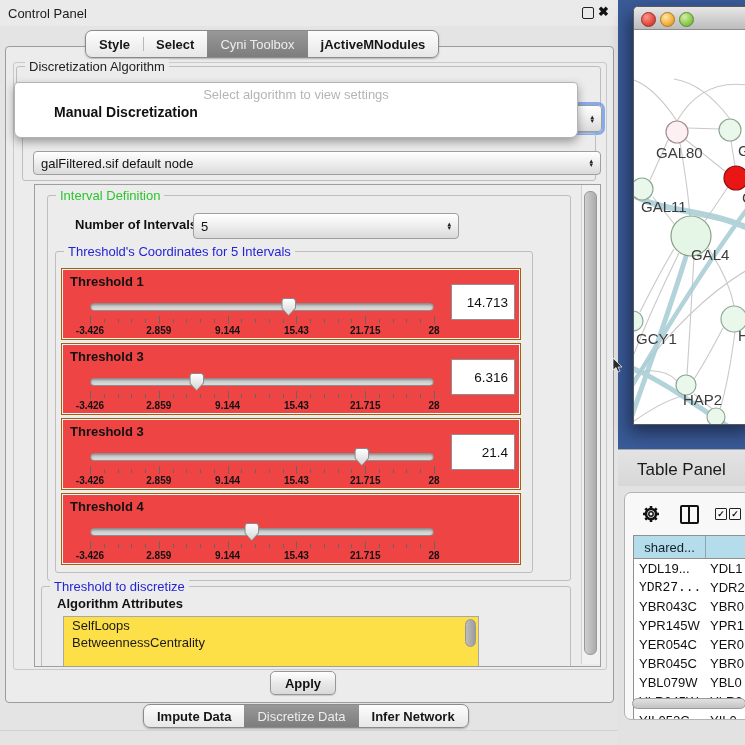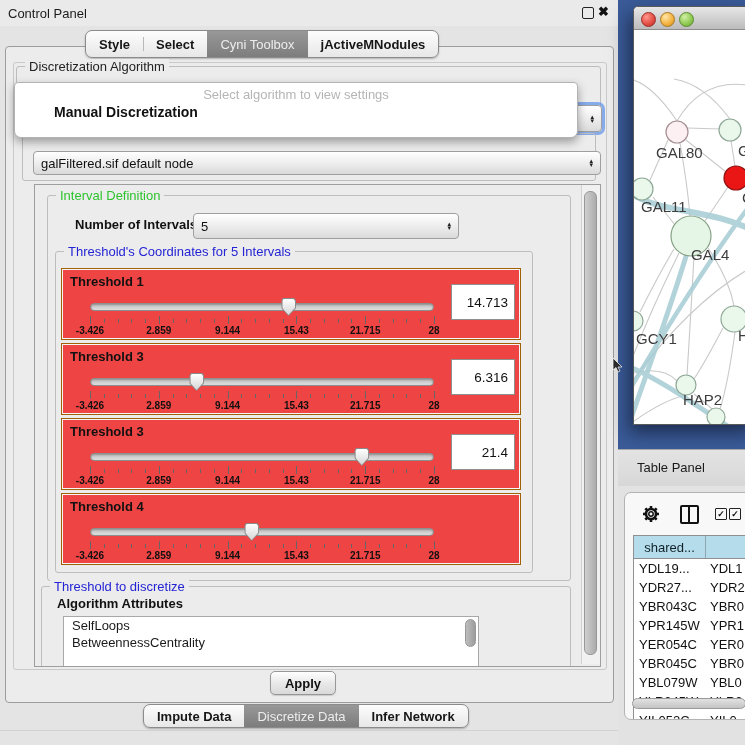--- a/index.html
+++ b/index.html
@@ -63,41 +63,41 @@
   .thumb .i{position:absolute;inset:1px;background:linear-gradient(#fefefe,#d6d6d6);clip-path:polygon(12% 0,88% 0,100% 12%,100% 55%,50% 100%,0 55%,0 12%);}
   .ticks{position:absolute;left:28px;top:47px;width:344px;height:9px;}
   .tick{position:absolute;top:3px;width:1px;height:4px;background:#666;}
   .tick.major{top:0;height:8px;}
   .ticklabels{position:absolute;left:28px;top:56px;width:344px;height:12px;text-align:center;}
   .ticklabel{position:absolute;transform:translateX(-50%);font-size:10px;font-weight:700;color:#111;white-space:nowrap;}
   .valbox{position:absolute;right:5px;top:15px;width:56px;height:34px;background:#fff;border:1px solid #8f8f8f;
           display:flex;align-items:center;justify-content:flex-end;padding-right:6px;font-size:13.5px;color:#111;}
 
   
-  #attr-list{position:absolute;background:#ffffff;border:1px solid #a8a8a8;overflow:hidden;}
+  #attr-list{position:absolute;background:#fde047;border:1px solid #a8a8a8;overflow:hidden;}
   .attr-item{font-size:13px;color:#1a1a1a;padding-left:8px;line-height:17px;white-space:nowrap;}
 
   
   .macbtn{position:absolute;display:flex;align-items:center;justify-content:center;
           background:linear-gradient(#ffffff,#e9e9e9 50%,#d9d9d9);border:1px solid #979797;border-radius:5px;
           font-size:13px;font-weight:700;color:#111;box-shadow:0 1px 1px rgba(0,0,0,.15);}
 
   
   #desktop{left:618px;top:0;width:127px;height:449px;background:#3a5b99;}
   #netwin{left:633px;top:6px;width:120px;height:417px;background:#fff;border:1px solid #5a5a5a;border-radius:5px 5px 0 0;
           box-shadow:-4px 8px 18px rgba(0,0,10,.5);overflow:hidden;}
   #netwin .wtitle{position:absolute;left:0;top:0;right:0;height:22px;background:linear-gradient(#e7e7e7,#bcbcbc);border-bottom:1px solid #8d8d8d;}
   .light{position:absolute;top:5px;width:13px;height:13px;border-radius:50%;}
   .light.red{background:radial-gradient(circle at 35% 30%,#ff978d,#e14b41 60%,#b93028);border:1px solid #9c2b24;}
   .light.yellow{background:radial-gradient(circle at 35% 30%,#ffe6a8,#f2b03c 60%,#cf8f26);border:1px solid #a9791f;}
   .light.green{background:radial-gradient(circle at 35% 30%,#d2f0a6,#8cc74f 60%,#68a437);border:1px solid #5a8c2f;}
 
   #tablepanel-bar{left:618px;top:449px;width:127px;height:37px;background:linear-gradient(#e3e3e3,#d7d7d7);
                   border-top:1px solid #a8a8a8;border-bottom:1px solid #bdbdbd;}
-  #tablepanel-bar .t{left:19px;top:10px;font-size:13px;color:#1a1a1a;}
+  #tablepanel-bar .t{left:19px;top:10px;font-size:17px;color:#1a1a1a;}
   #tablearea{left:618px;top:486px;width:127px;height:259px;background:#e2e2e2;}
   #tablecard{left:624px;top:492px;width:130px;height:226px;background:#f8f8f8;border:1px solid #b3b3b3;border-radius:7px;overflow:hidden;}
 
   
   .ico-split{position:absolute;width:15px;height:15px;border:2px solid #111;border-radius:2px;}
   .ico-split::after{content:'';position:absolute;left:6px;top:0;bottom:0;width:2px;background:#111;}
   .ico-check{position:absolute;width:10px;height:10px;border:1.5px solid #222;border-radius:1px;
              font-size:9px;line-height:10px;text-align:center;font-weight:700;color:#111;}
 
   
@@ -486,21 +486,21 @@
     <div class="mt-header">
       <div class="mt-hcell" style="width:71px;">shared...</div>
       <div class="mt-hcell" style="flex:1;justify-content:flex-end;padding-right:2px;">n</div>
     </div>
     <div id="mt-body">
         <div class="mt-row">
           <div class="mt-cell" style="width: 66px;">YDL19...</div>
           <div class="mt-cell" style="flex: 1 1 0%;">YDL1</div>
         </div>
         <div class="mt-row">
-          <div class="mt-cell" style="width: 66px;">YDR27...</div>
+          <div class="mt-cell" style="width: 66px; font-family: Liberation Mono, monospace;">YDR27...</div>
           <div class="mt-cell" style="flex: 1 1 0%;">YDR2</div>
         </div>
         <div class="mt-row">
           <div class="mt-cell" style="width: 66px;">YBR043C</div>
           <div class="mt-cell" style="flex: 1 1 0%;">YBR0</div>
         </div>
         <div class="mt-row">
           <div class="mt-cell" style="width: 66px;">YPR145W</div>
           <div class="mt-cell" style="flex: 1 1 0%;">YPR1</div>
         </div>

